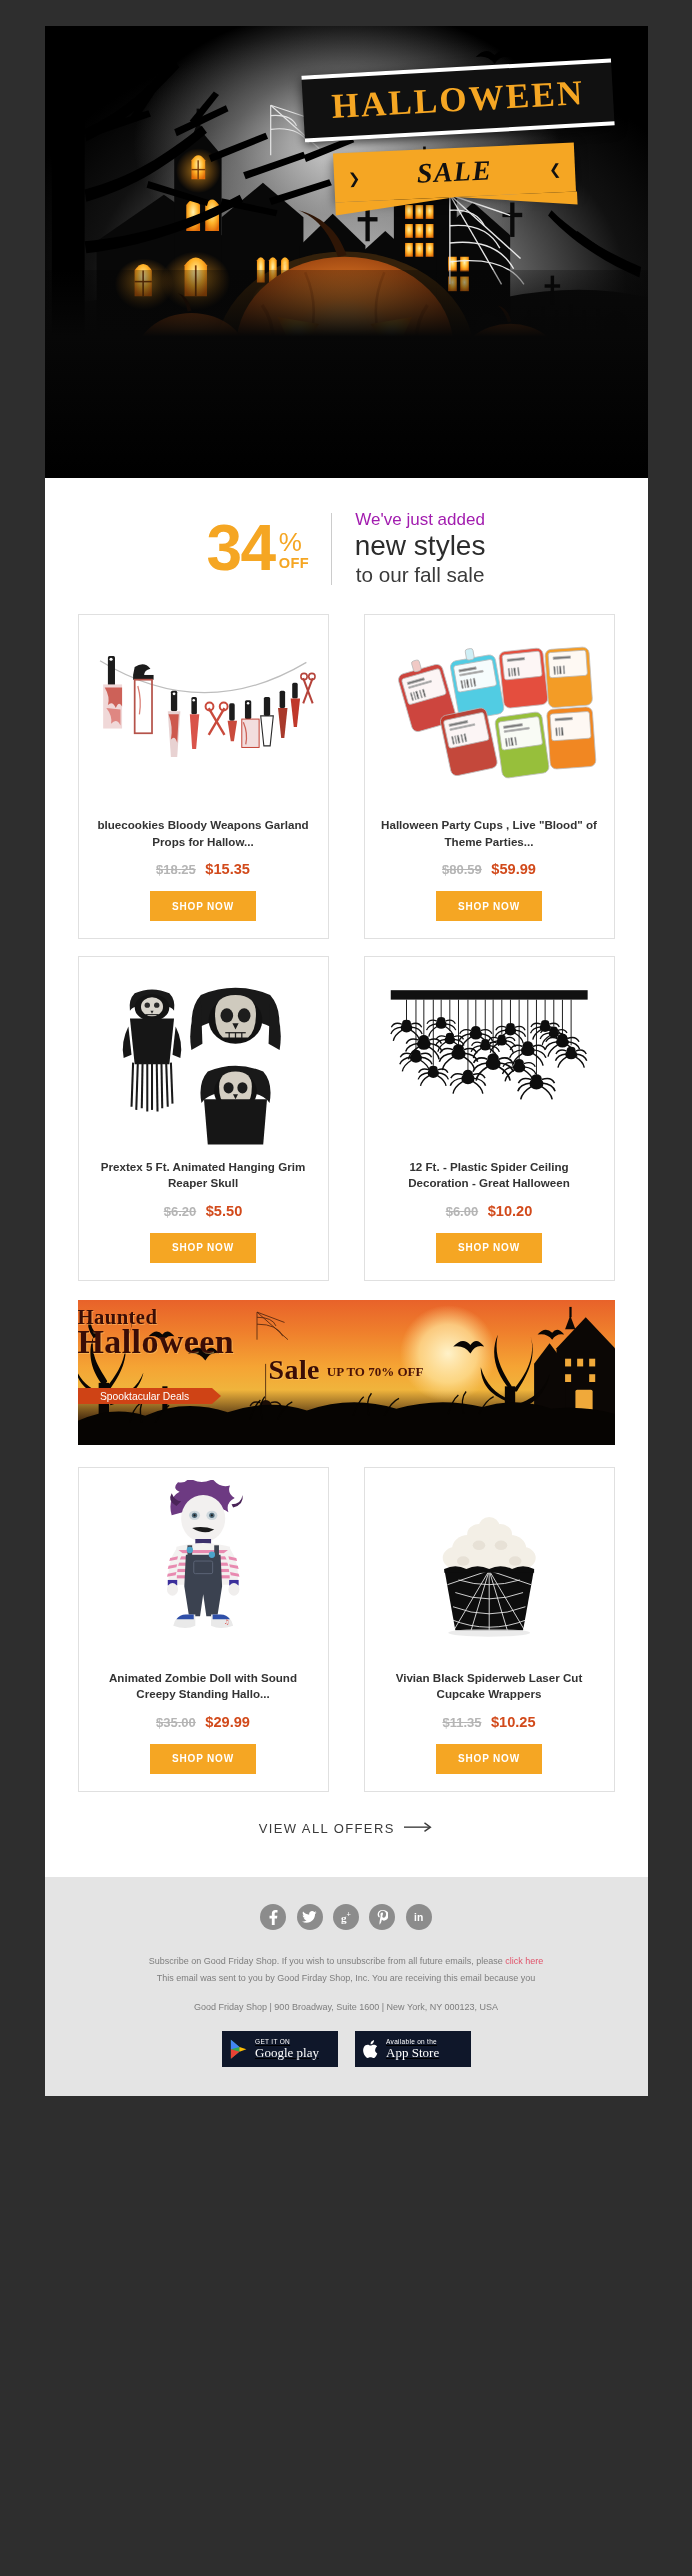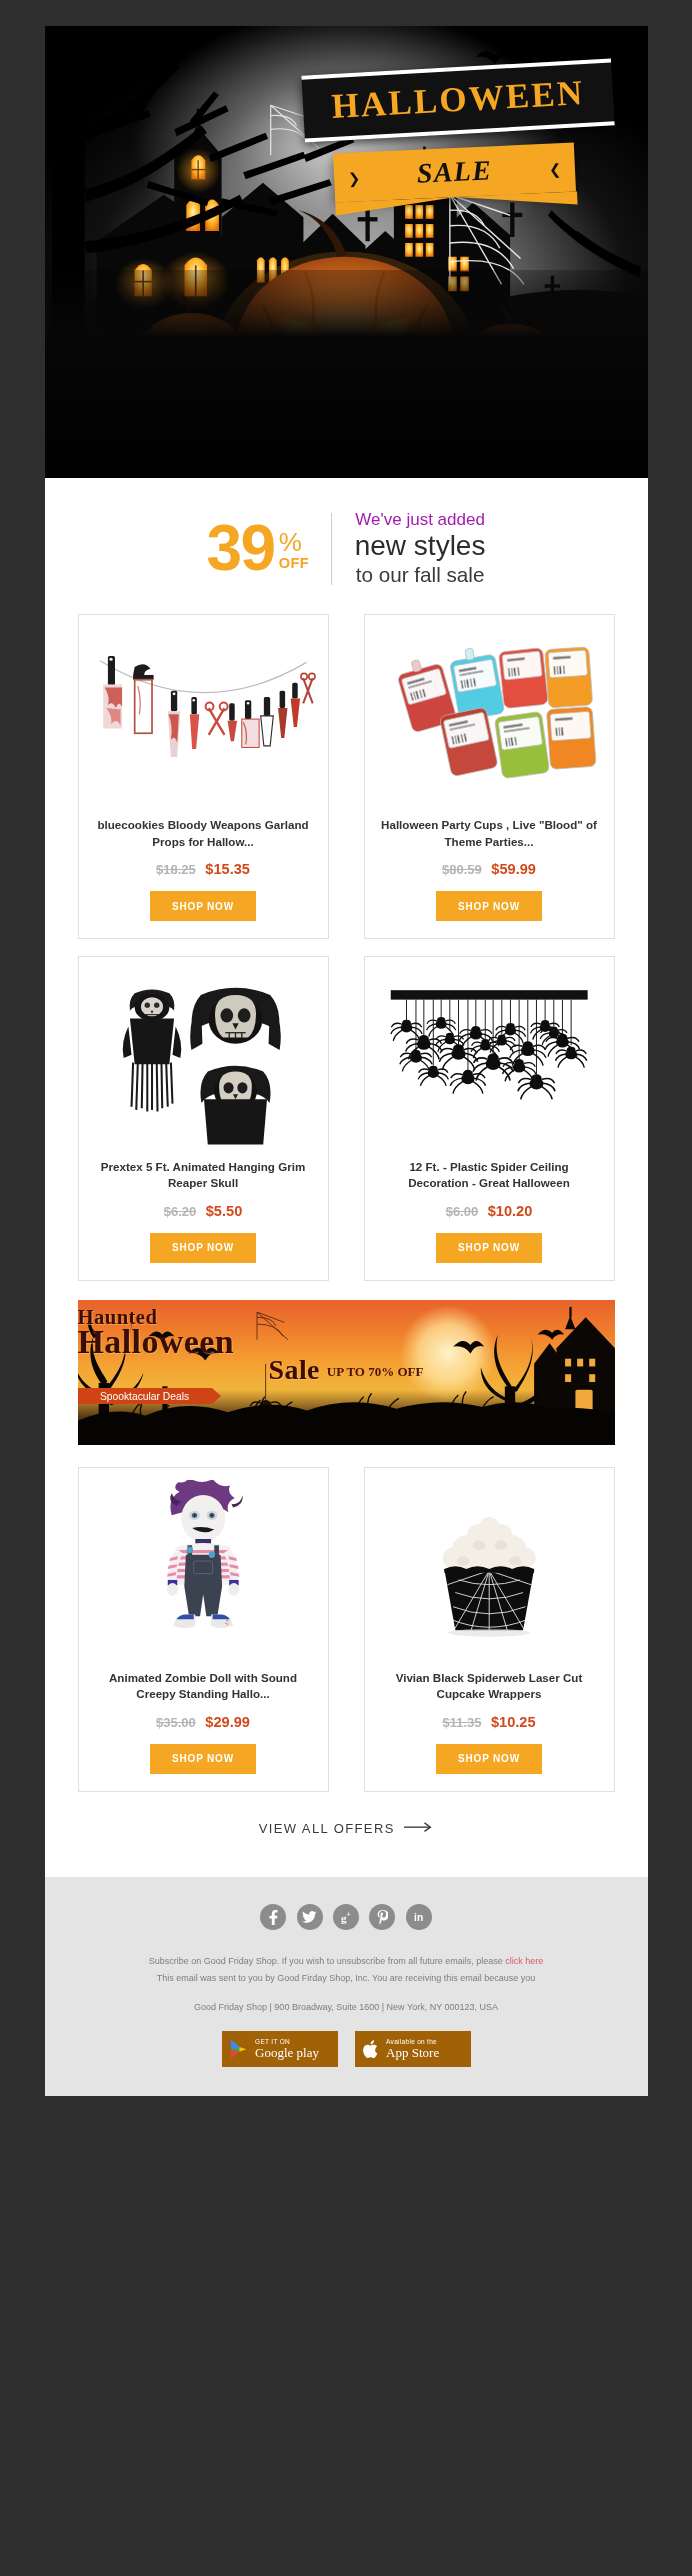--- a/index.html
+++ b/index.html
@@ -138,22 +138,22 @@
   .soc {
     width:26px; height:26px; border-radius:50%; background:#8c8c8c; color:#fff;
     display:flex; align-items:center; justify-content:center; font-size:13px; font-weight:bold;
     font-family:"Liberation Serif", serif; cursor:pointer;
   }
   .legal { font-size:9px; color:#7d7d7d; line-height:1.9; padding:0 67px; }
   .legal .click { color:#e0536a; text-decoration:none; }
   .addr { font-size:9px; color:#7d7d7d; margin-top:15.5px; }
   .stores { display:flex; justify-content:center; gap:17px; margin-top:19px; }
   .store {
-    background:#a16207; width:116px; height:36px; display:flex; align-items:center;
-    gap:6px; padding:0 8.6px; cursor:pointer;
+    background:#0f172a; width:116px; height:36px; display:flex; align-items:center;
+    gap:6px; padding:0 8.6px; cursor:pointer;text-decoration:underline;
   }
   .store .tx { display:flex; flex-direction:column; align-items:flex-start; color:#fff; line-height:1.05; }
   .store .tx .s { font-size:6.5px; letter-spacing:0.3px; }
   .store .tx .b { font-size:13px; font-family:"Liberation Serif", serif; }
   .store .tx .b.play { font-family:"Liberation Serif", serif; }
 </style>
 </head>
 <body>
 
 <div class="page">
@@ -381,21 +381,21 @@
         <div class="t">SALE</div>
         <span class="bat-r">❮</span>
       </div>
     </div>
   </div>
 
   <div class="body">
 
     <div class="promo">
       <div class="promo-left">
-        <div class="promo-num">39</div>
+        <div class="promo-num">34</div>
         <div class="promo-pct">
           <div class="p">%</div>
           <div class="o">OFF</div>
         </div>
       </div>
       <div class="promo-divider"></div>
       <div class="promo-right">
         <div class="l1">We've just added</div>
         <div class="l2">new styles</div>
         <div class="l3">to our fall sale</div>

